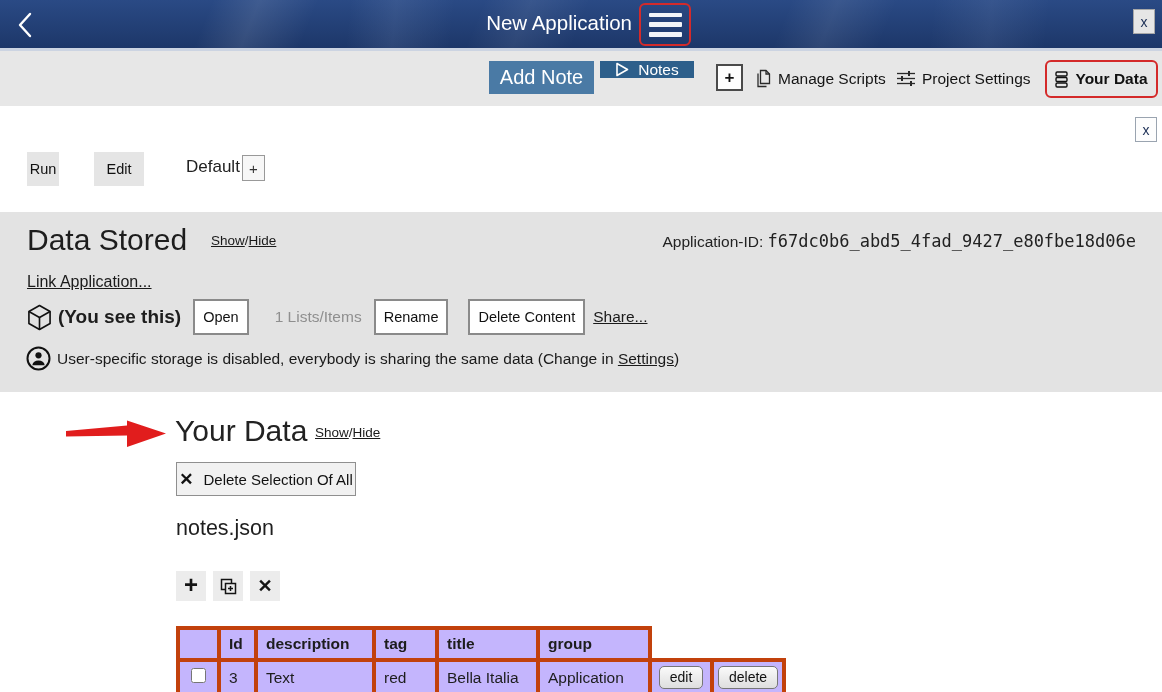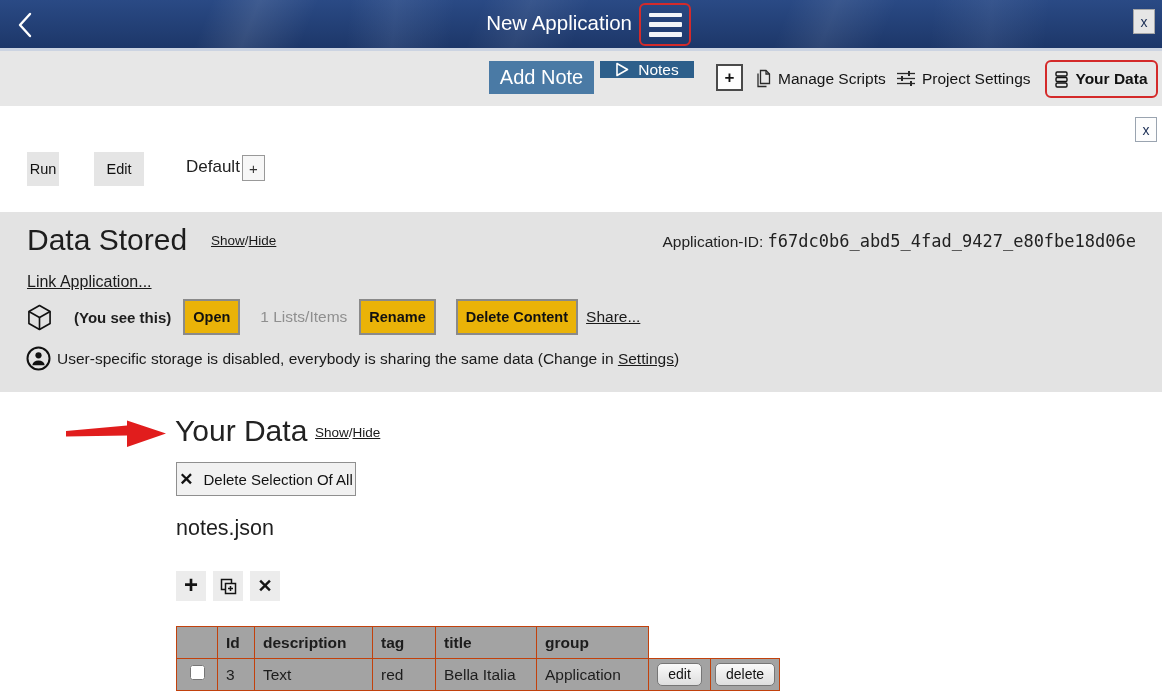--- a/index.html
+++ b/index.html
@@ -73,25 +73,25 @@
   .datastored { left:0; top:212px; width:1162px; height:180px; background:#e3e3e3; }
   .ds-heading { left:27px; top:11px; font-size:30px; color:#1d1d1d; }
   .showhide { font-size:13.5px; color:#1a1a1a; white-space:nowrap; }
   .showhide a { color:#1a1a1a; text-decoration:underline; cursor:pointer; }
   .sh-1 { left:211px; top:21px; }
   .appid { top:19px; right:26px; font-size:15.5px; color:#222; white-space:nowrap; }
   .mono { font-family:"DejaVu Sans Mono", monospace; font-size:17px; }
   .link { color:#1a1a1a; text-decoration:underline; cursor:pointer; }
   .ds-linkapp { left:27px; top:61px; font-size:16px; }
   .ds-cuberow { left:27px; top:90px; height:30px; display:flex; align-items:center; }
-  .ds-cuberow .bold { font-weight:bold; font-size:15px; margin-left:22px; }
+  .ds-cuberow .bold { font-weight:bold; font-size:19px; margin-left:6px; }
   .btn-outline {
-    border:2px solid #8a8a8a; background:#eab308; color:#111;
+    border:2px solid #8a8a8a; background:#ffffff; color:#111;
     font-size:14.5px; padding:16px 8px; height:27px;
-    display:inline-flex; align-items:center; cursor:pointer;font-weight:bold;
+    display:inline-flex; align-items:center; cursor:pointer;
   }
   .gray-text { color:#8f8f8f; font-size:15.5px; }
   .ds-personrow { left:26px; top:134px; display:flex; align-items:center; gap:6px; font-size:15.5px; color:#1a1a1a; }
 
   
   .yourdata { left:0; top:392px; width:1162px; height:300px; background:#ffffff; }
   .yd-arrow { left:66px; top:28px; }
   .yd-heading { left:175px; top:22px; font-size:30px; color:#222; }
   .sh-2 { left:315px; top:33px; }
   .yd-delsel {
@@ -105,21 +105,21 @@
   .yd-tools { left:176px; top:179px; display:flex; gap:7px; }
   .tool-btn {
     width:30px; height:30px; background:#ececec; color:#141414;
     display:flex; align-items:center; justify-content:center; cursor:pointer;
   }
   .tool-plus { font-size:24px; font-weight:900; padding-bottom:2px; }
   .tool-x { font-size:18px; font-weight:900; }
 
   
   .yd-table { left:176px; top:234px; border-collapse:collapse; font-size:15.5px; color:#1d1d1d; table-layout:fixed; }
-  .yd-table th, .yd-table td { border:1px solid #c2410c; text-align:left; padding:4px 8px; height:32px; background:#a3a3a3; }
+  .yd-table th, .yd-table td { border:4px solid #c2410c; text-align:left; padding:4px 8px; height:32px; background:#c4b5fd; }
   .yd-table th { font-weight:bold; }
   .yd-table .nb { border:none; background:transparent; }
   .yd-table .ck { text-align:center; padding:4px 4px; }
   .yd-table input[type=checkbox]{ width:15px; height:15px; cursor:pointer; }
   .pill-btn {
     display:inline-block; padding:2px 10px 3px;
     border:1px solid #767676; border-radius:5px;
     background:linear-gradient(#fafafa,#dedede);
     font-size:14px; color:#111; cursor:pointer; font-family:inherit;
   }
@@ -220,21 +220,21 @@
   <div class="abs ds-cuberow">
     <span>
       <svg width="25" height="27" viewBox="0 0 26 28">
         <polygon points="13,1.5 24,7.8 24,20.2 13,26.5 2,20.2 2,7.8" fill="none" stroke="#111" stroke-width="1.7" stroke-linejoin="round"></polygon>
         <polyline points="2,7.8 13,14 24,7.8" fill="none" stroke="#111" stroke-width="1.7" stroke-linejoin="round"></polyline>
         <line x1="13" y1="14" x2="13" y2="26.5" stroke="#111" stroke-width="1.7"></line>
       </svg>
     </span>
     <span class="bold">(You see this)</span>
     <button class="btn-outline" style="margin-left:12px;">Open</button>
-    <span class="gray-text" style="margin-left:20px;">1 Lists/Items</span>
+    <span class="gray-text" style="margin-left:26px;">1 Lists/Items</span>
     <button class="btn-outline" style="margin-left:12px;">Rename</button>
     <button class="btn-outline" style="margin-left:20px;">Delete Content</button>
     <a class="link" style="margin-left:8px; font-size:15.5px;">Share...</a>
   </div>
 
   <div class="abs ds-personrow">
     <span>
       <svg width="25" height="25" viewBox="0 0 25 25">
         <circle cx="12.5" cy="12.5" r="11" fill="none" stroke="#111" stroke-width="2"></circle>
         <circle cx="12.5" cy="9.3" r="3.1" fill="#111"></circle>

